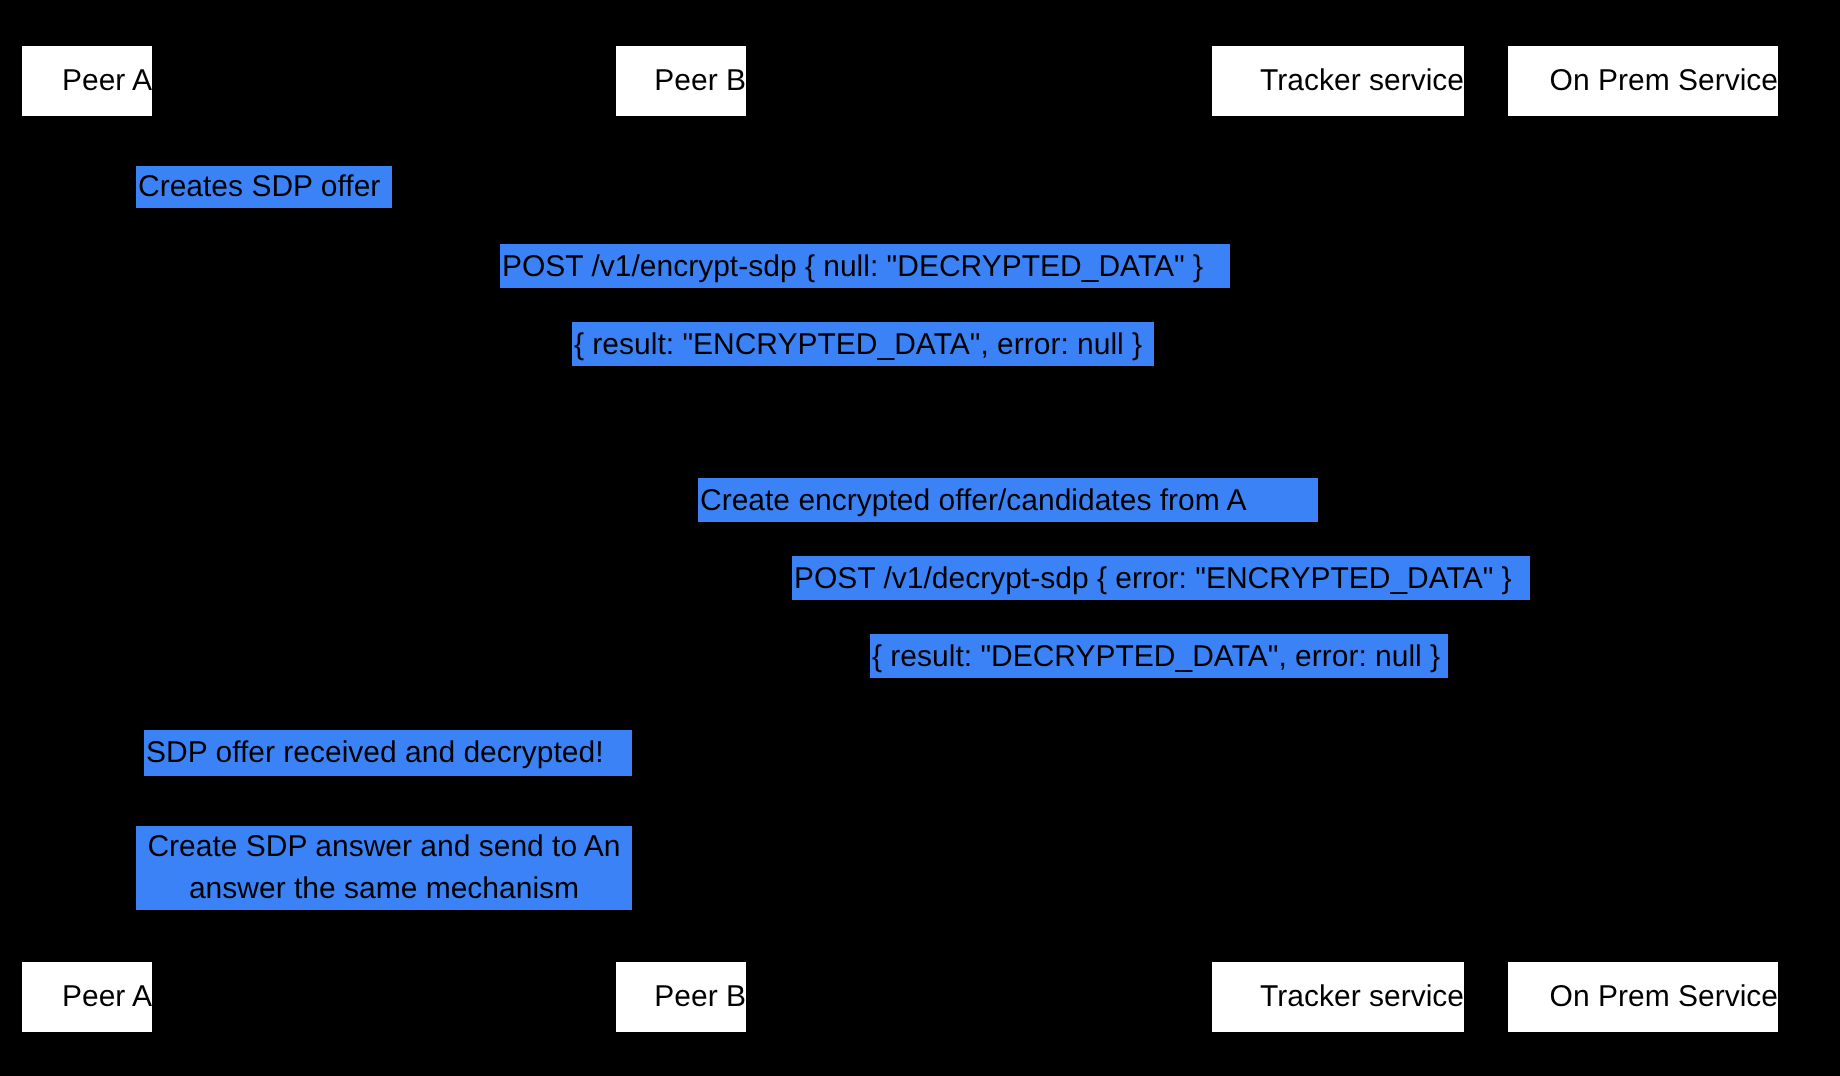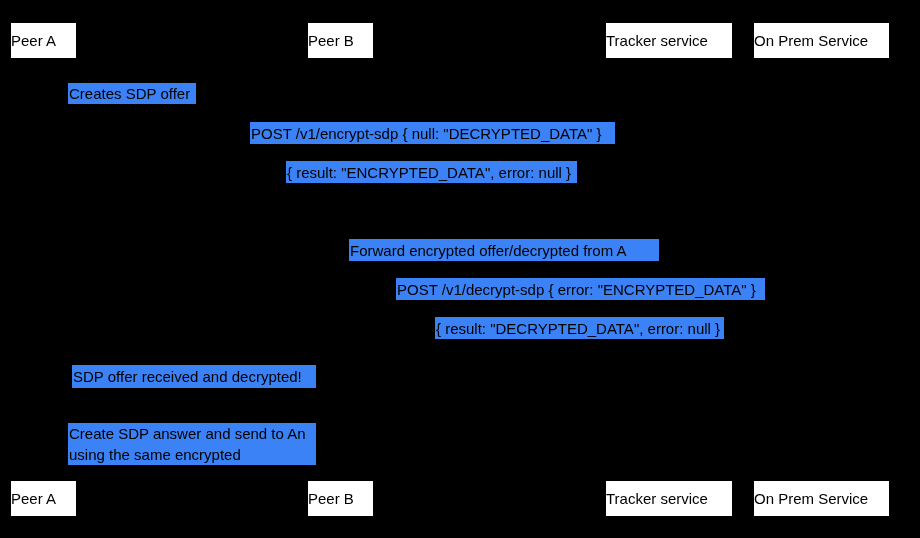--- a/index.html
+++ b/index.html
@@ -18,21 +18,21 @@
   }
   
   .participant {
     position: absolute;
     background: #ffffff;
     color: #000000;
     border: 1px solid #000000;
     box-sizing: border-box;
     display: flex;
     align-items: center;
-    justify-content: flex-start;
+    justify-content: flex-end;
     font-size: 15px;
     line-height: 1;
     white-space: nowrap;
     overflow: hidden;
   }
   
   .lifeline {
     position: absolute;
     width: 1px;
     background: #000000;
@@ -46,24 +46,24 @@
     font-size: 15px;
     line-height: 21px;
     white-space: nowrap;
     overflow: hidden;
     display: flex;
     align-items: center;
     padding: 0 1px;
   }
   .label.multiline {
     white-space: normal;
+    text-align: center;
     line-height: 21px;
     display: block;
     padding-top: 0px;
-    margin-top: 10px;
   }
   .label.multiline .ln {
     display: block;
     width: 100%;
   }
   
   .arrow {
     position: absolute;
     height: 1px;
     background: #000000;
@@ -107,38 +107,38 @@
   <div class="label" style="left:250px; top:122px; width:365px; height:22px;">
     <span>POST /v1/encrypt-sdp { null: "DECRYPTED_DATA" }</span>
   </div>
 
   <div class="label" style="left:286px; top:161px; width:291px; height:22px;">
     <span>{ result: "ENCRYPTED_DATA", error: null }</span>
   </div>
 
 
   <div class="label" style="left:349px; top:239px; width:310px; height:22px;">
-    <span>Forward encrypted offer/decrypted from A</span>
+    <span>Create encrypted offer/candidates from A</span>
   </div>
 
   <div class="label" style="left:396px; top:278px; width:369px; height:22px;">
     <span>POST /v1/decrypt-sdp { error: "ENCRYPTED_DATA" }</span>
   </div>
 
   <div class="label" style="left:435px; top:317px; width:289px; height:22px;">
     <span>{ result: "DECRYPTED_DATA", error: null }</span>
   </div>
 
   <div class="label" style="left:72px;  top:365px; width:244px; height:23px;">
     <span>SDP offer received and decrypted!</span>
   </div>
 
   <div class="label multiline" style="left:68px; top:413px; width:248px; height:42px;">
     <span class="ln">Create SDP answer and send to An</span>
-    <span class="ln">using the same encrypted</span>
+    <span class="ln">answer the same mechanism</span>
   </div>
 
   <div class="participant" style="left:10px;  top:480px; width:67px;  height:37px;">
     <span>Peer A</span>
   </div>
   <div class="participant" style="left:307px; top:480px; width:67px;  height:37px;">
     <span>Peer B</span>
   </div>
   <div class="participant" style="left:605px; top:480px; width:128px; height:37px;">
     <span>Tracker service</span>

